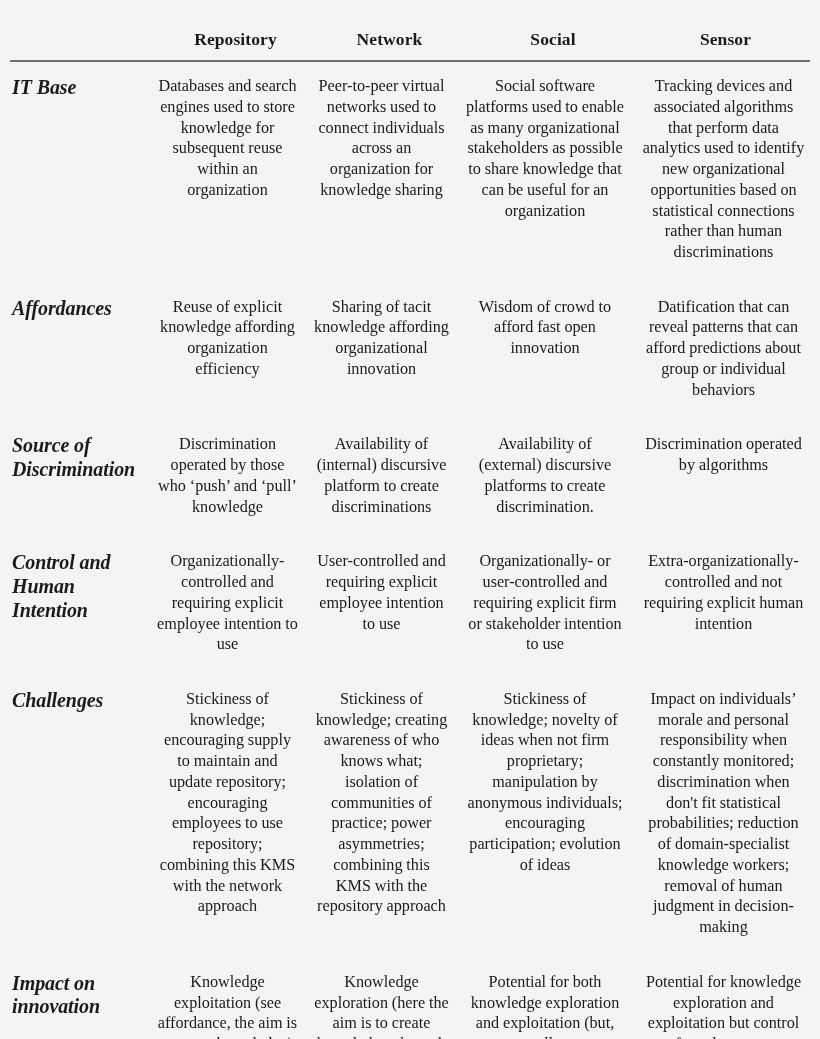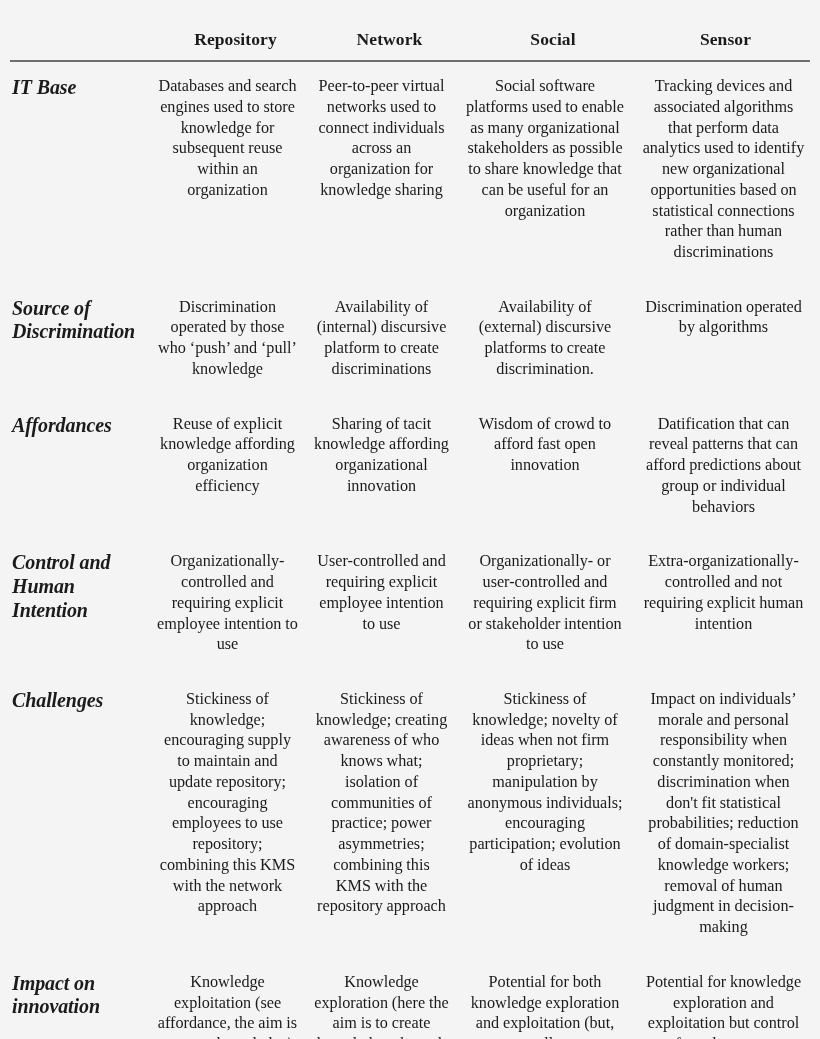--- a/index.html
+++ b/index.html
@@ -111,34 +111,34 @@
       <tr>
         <th class="row-label">IT Base</th>
         <td class="cell">Databases and search engines used to store knowledge for subsequent reuse within an organization</td>
         <td class="cell">Peer-to-peer virtual networks used to connect individuals across an organization for knowledge sharing</td>
         <td class="cell">Social software platforms used to enable as many organizational stakeholders as possible to share knowledge that can be useful for an organization</td>
         <td class="cell sensor-cell">Tracking devices and associated algorithms that perform data analytics used to identify new organizational opportunities based on statistical connections rather than human discriminations</td>
       </tr>
 
 
       <tr>
+        <th class="row-label">Affordances</th>
+        <td class="cell">Reuse of explicit knowledge affording organization efficiency</td>
+        <td class="cell">Sharing of tacit knowledge affording organizational innovation</td>
+        <td class="cell">Wisdom of crowd to afford fast open innovation</td>
+        <td class="cell sensor-cell">Datification that can reveal patterns that can afford predictions about group or individual behaviors</td>
+      </tr>
+
+      <tr>
         <th class="row-label">Source of
 Discrimination</th>
         <td class="cell">Discrimination operated by those who ‘push’ and ‘pull’ knowledge</td>
         <td class="cell">Availability of (internal) discursive platform to create discriminations</td>
         <td class="cell">Availability of (external) discursive platforms to create discrimination.</td>
         <td class="cell sensor-cell">Discrimination operated by algorithms</td>
-      </tr>
-
-      <tr>
-        <th class="row-label">Affordances</th>
-        <td class="cell">Reuse of explicit knowledge affording organization efficiency</td>
-        <td class="cell">Sharing of tacit knowledge affording organizational innovation</td>
-        <td class="cell">Wisdom of crowd to afford fast open innovation</td>
-        <td class="cell sensor-cell">Datification that can reveal patterns that can afford predictions about group or individual behaviors</td>
       </tr>
 
       <tr>
         <th class="row-label">Control and
 Human Intention</th>
         <td class="cell">Organizationally-controlled and requiring explicit employee intention to use</td>
         <td class="cell">User-controlled and requiring explicit employee intention to use</td>
         <td class="cell">Organizationally- or user-controlled and requiring explicit firm or stakeholder intention to use</td>
         <td class="cell sensor-cell">Extra-organizationally-controlled and not requiring explicit human intention</td>
       </tr>

